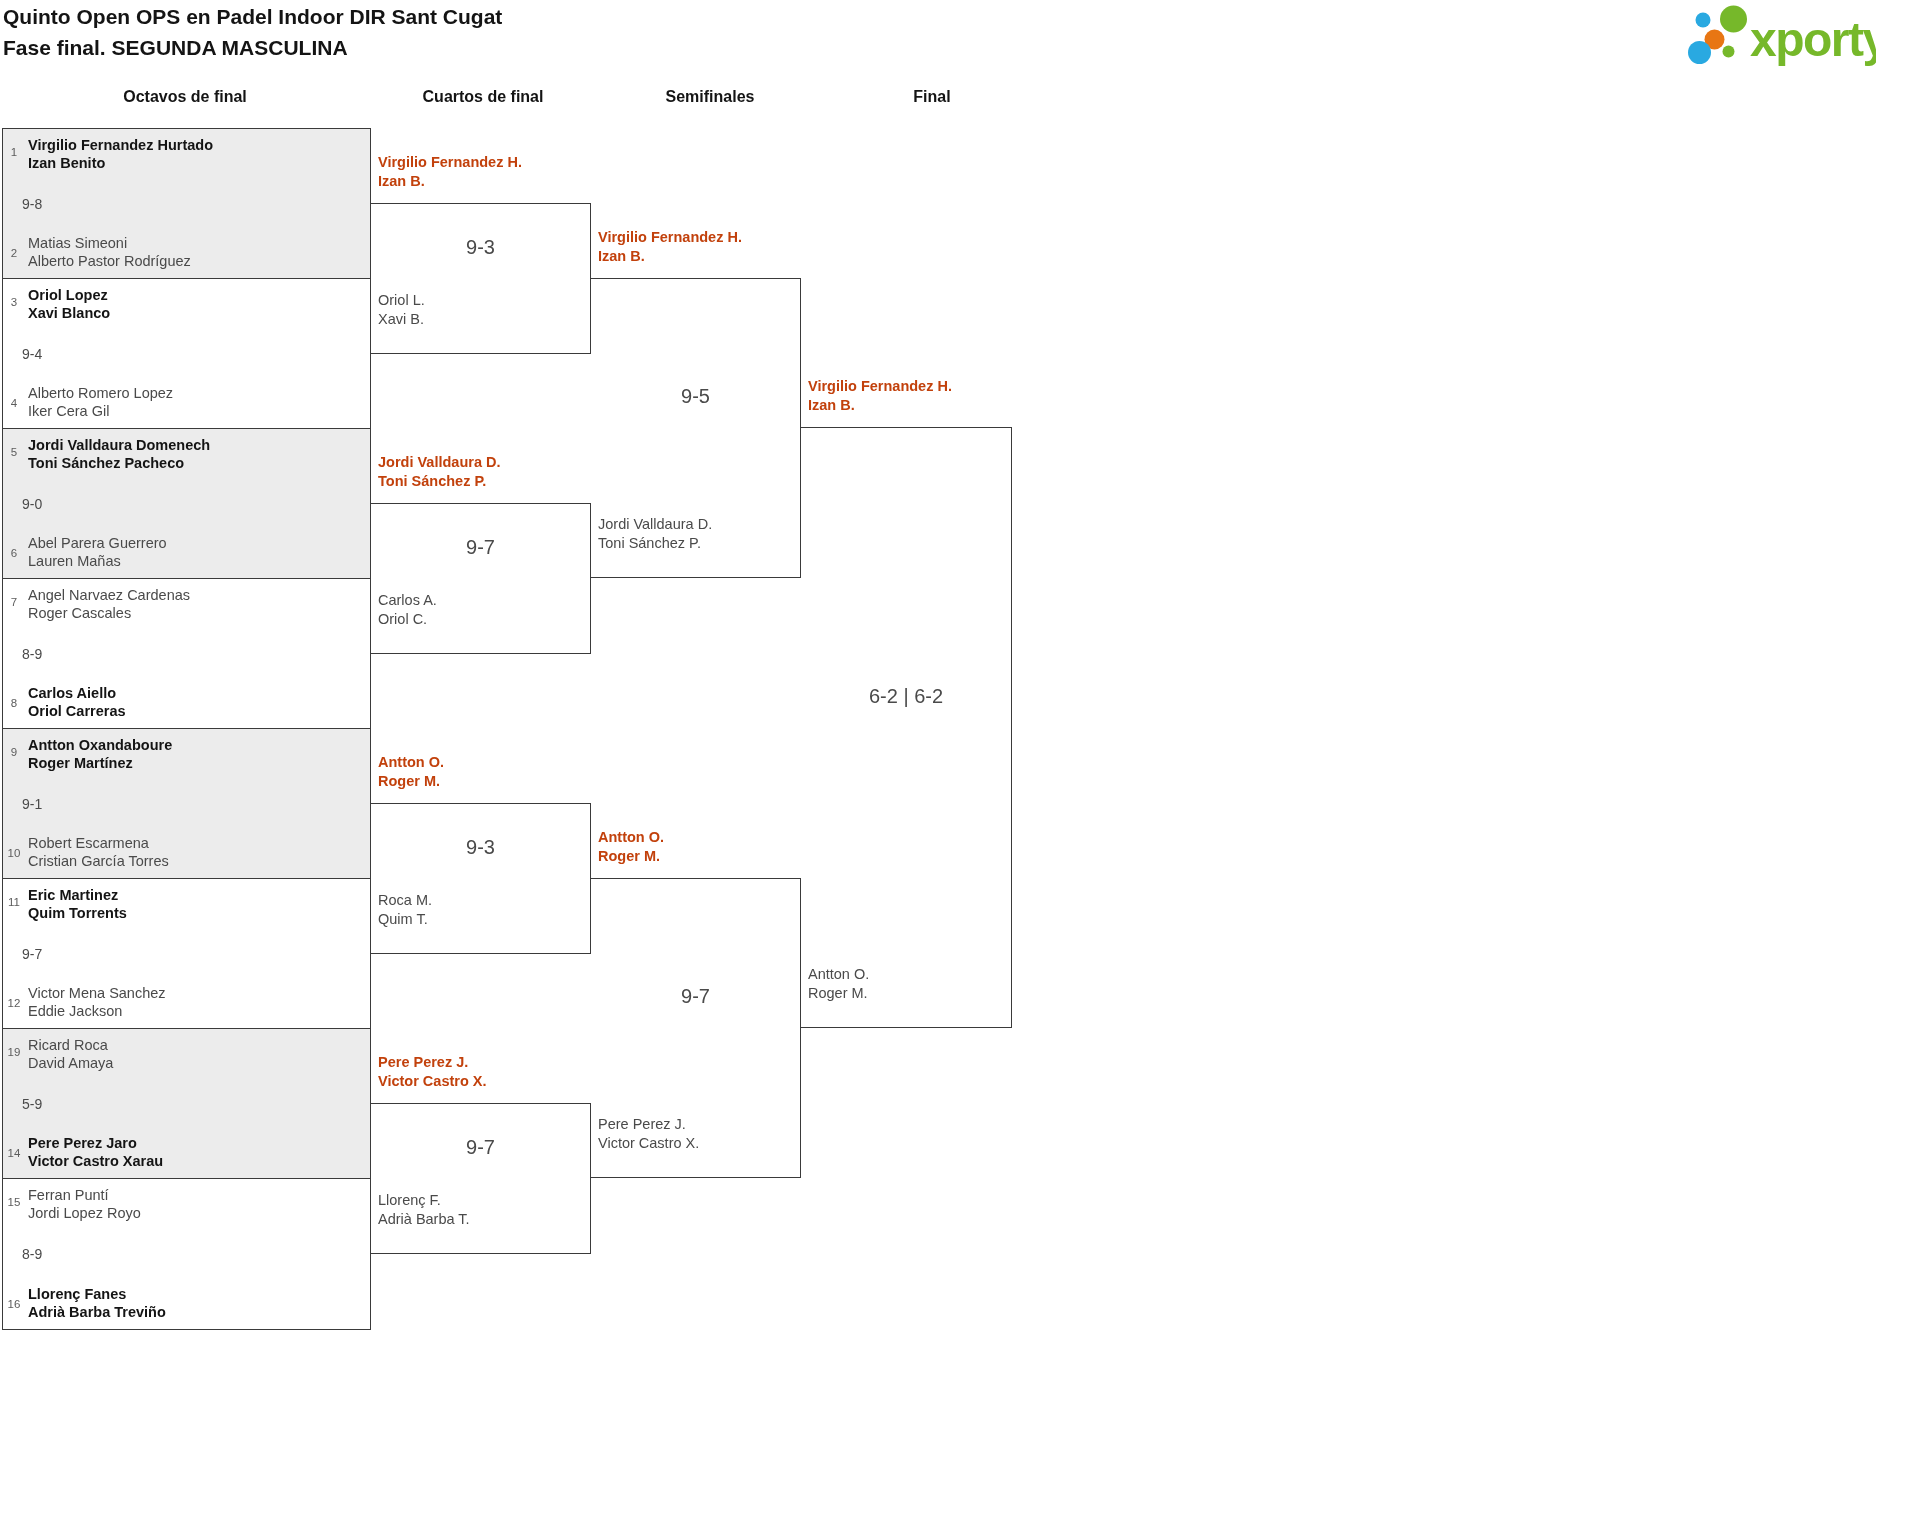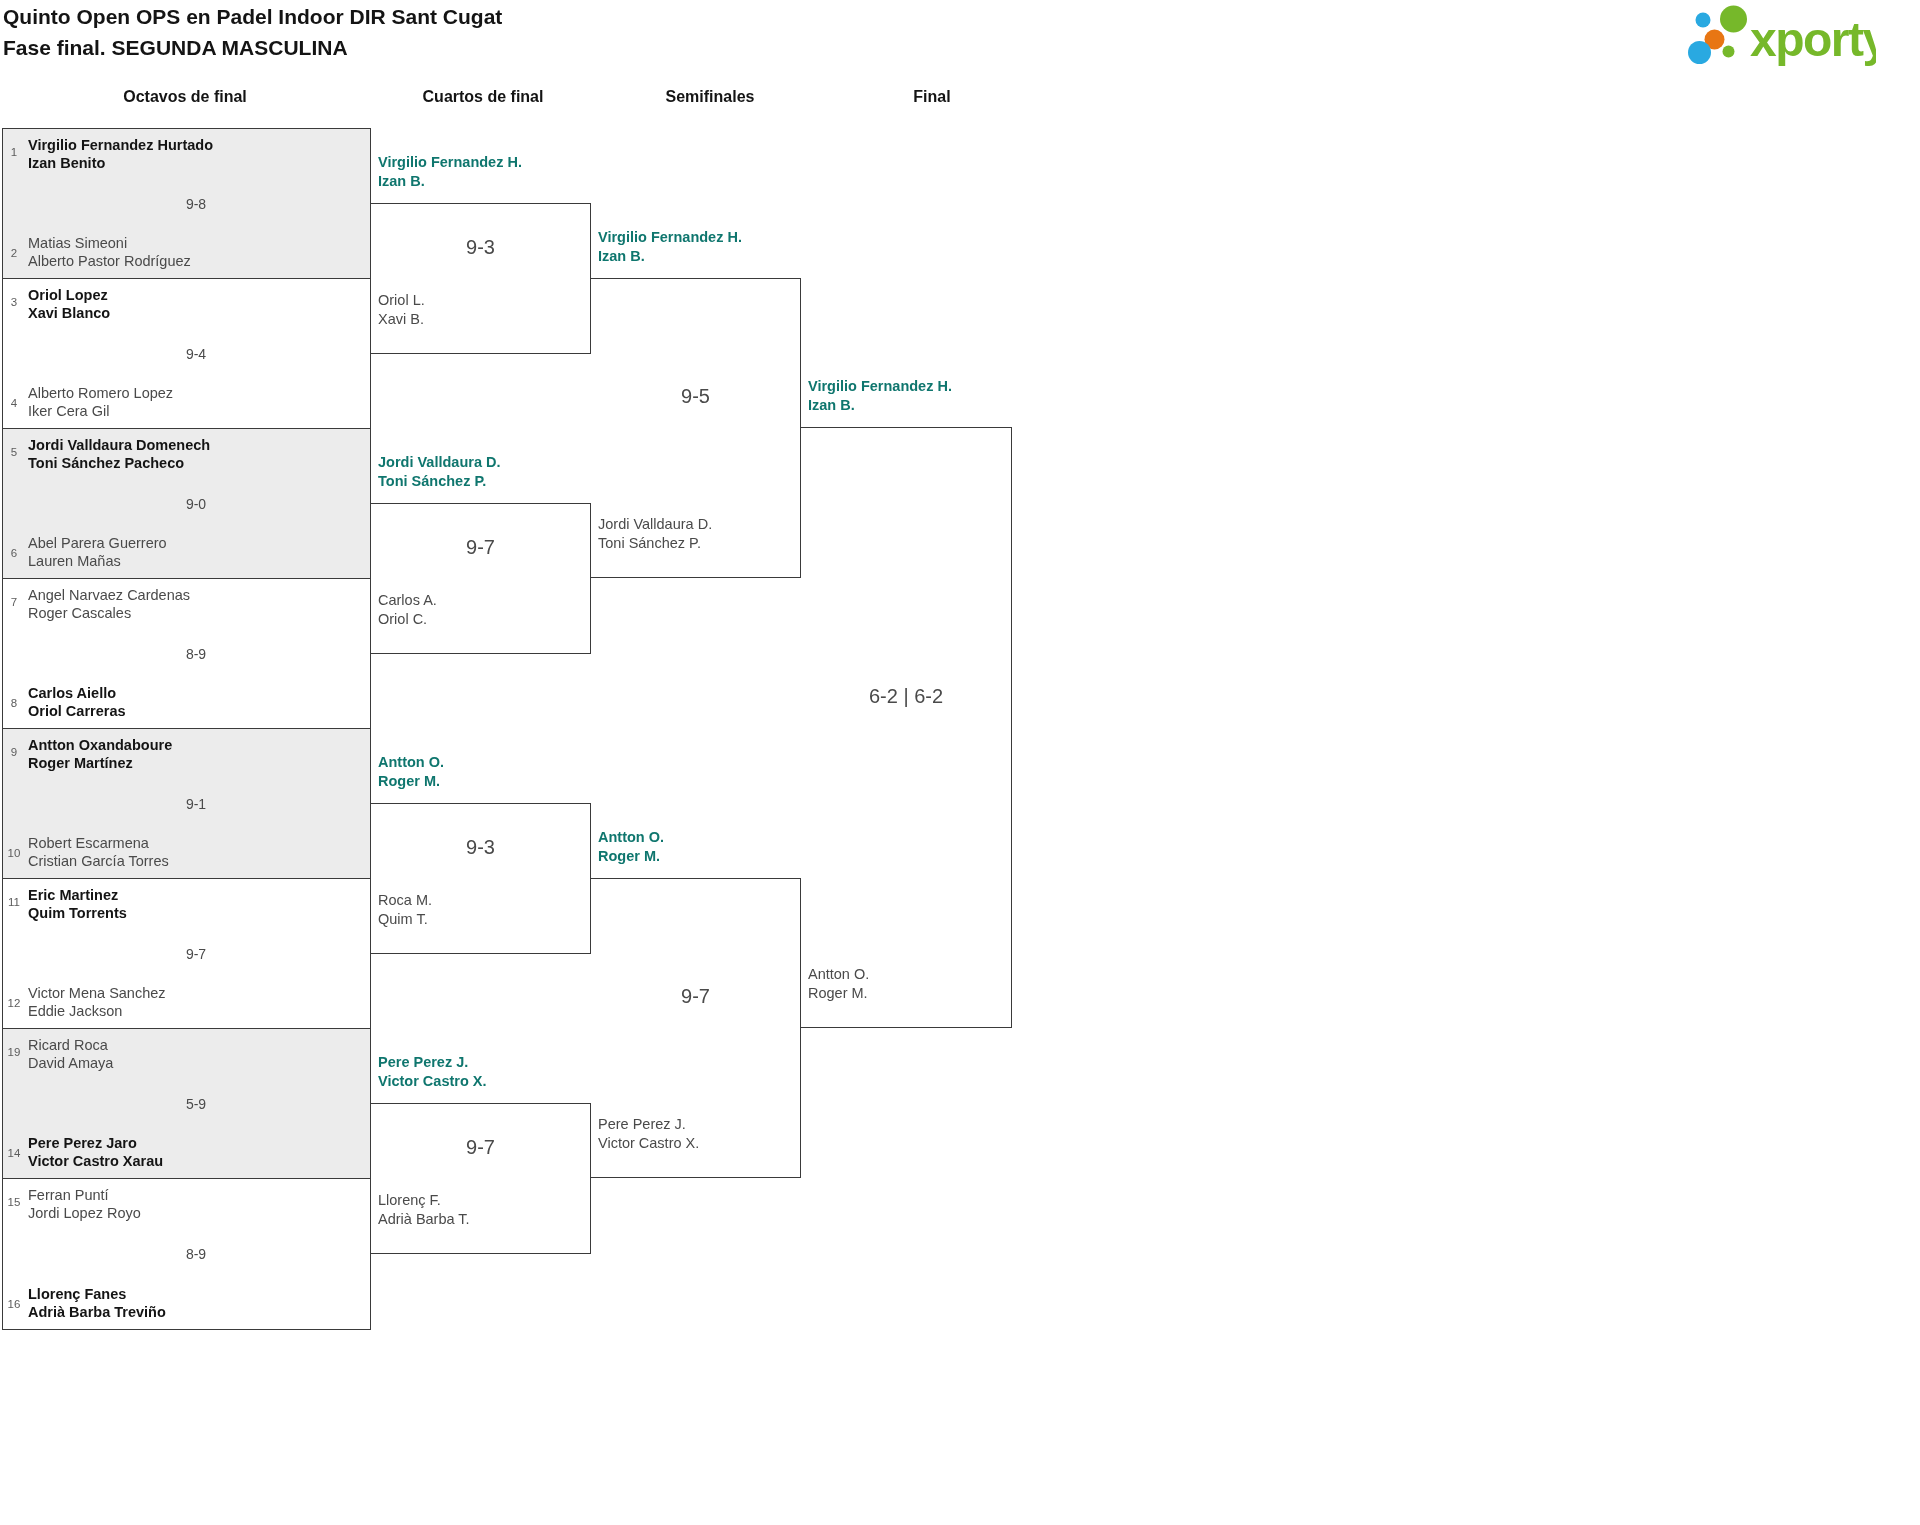--- a/index.html
+++ b/index.html
@@ -18,30 +18,30 @@
   .oct-col{position:absolute;left:2px;top:128px;width:369px;border:1px solid #3a3a3a;box-sizing:border-box;}
   .match{position:relative;height:150px;border-bottom:1px solid #3a3a3a;box-sizing:border-box;background:#fff;}
   .match:last-child{border-bottom:none;}
   .match.alt{background:#ececec;}
   .team{position:absolute;left:25px;font-size:14.5px;line-height:18px;color:#4a4a4a;font-weight:400;white-space:nowrap;}
   .team.t1{top:7px;} .team.t2{bottom:8px;}
   .team.win{color:#141414;font-weight:700;}
   .seed{position:absolute;left:0;width:22px;text-align:center;font-size:11.5px;color:#5c5c5c;}
   .seed.s1{top:17px;} .seed.s2{bottom:19px;}
   .mscore{position:absolute;left:9px;right:0;top:50%;transform:translateY(-50%);
-          text-align:center;font-size:14px;color:#4a4a4a;margin-left:10px;}
+          font-size:14px;color:#4a4a4a;margin-left:10px;}
   
   .rbox{position:absolute;border:1px solid #3a3a3a;border-left:none;box-sizing:border-box;}
   .qf{left:371px;width:220px;height:151px;}
   .q0{top:203px;} .q1{top:503px;} .q2{top:803px;} .q3{top:1103px;}
   .sf{left:591px;width:210px;height:300px;}
   .sf0{top:278px;} .sf1{top:878px;}
   .fin{left:801px;width:211px;height:601px;top:427px;}
   .wlab{position:absolute;left:7px;bottom:calc(100% + 13px);font-size:14.5px;line-height:19px;
-        font-weight:700;color:#0f766e;white-space:nowrap;}
+        font-weight:700;color:#c2410c;white-space:nowrap;}
   .llab{position:absolute;left:7px;bottom:24px;font-size:14.5px;line-height:19px;
         color:#4a4a4a;white-space:nowrap;}
   .rscore{position:absolute;left:0;right:0;top:calc(50% - 32px);transform:translateY(-50%);
           text-align:center;font-size:20px;color:#4a4a4a;}
 </style>
 </head>
 <body>
 
 <div class="page">
 

